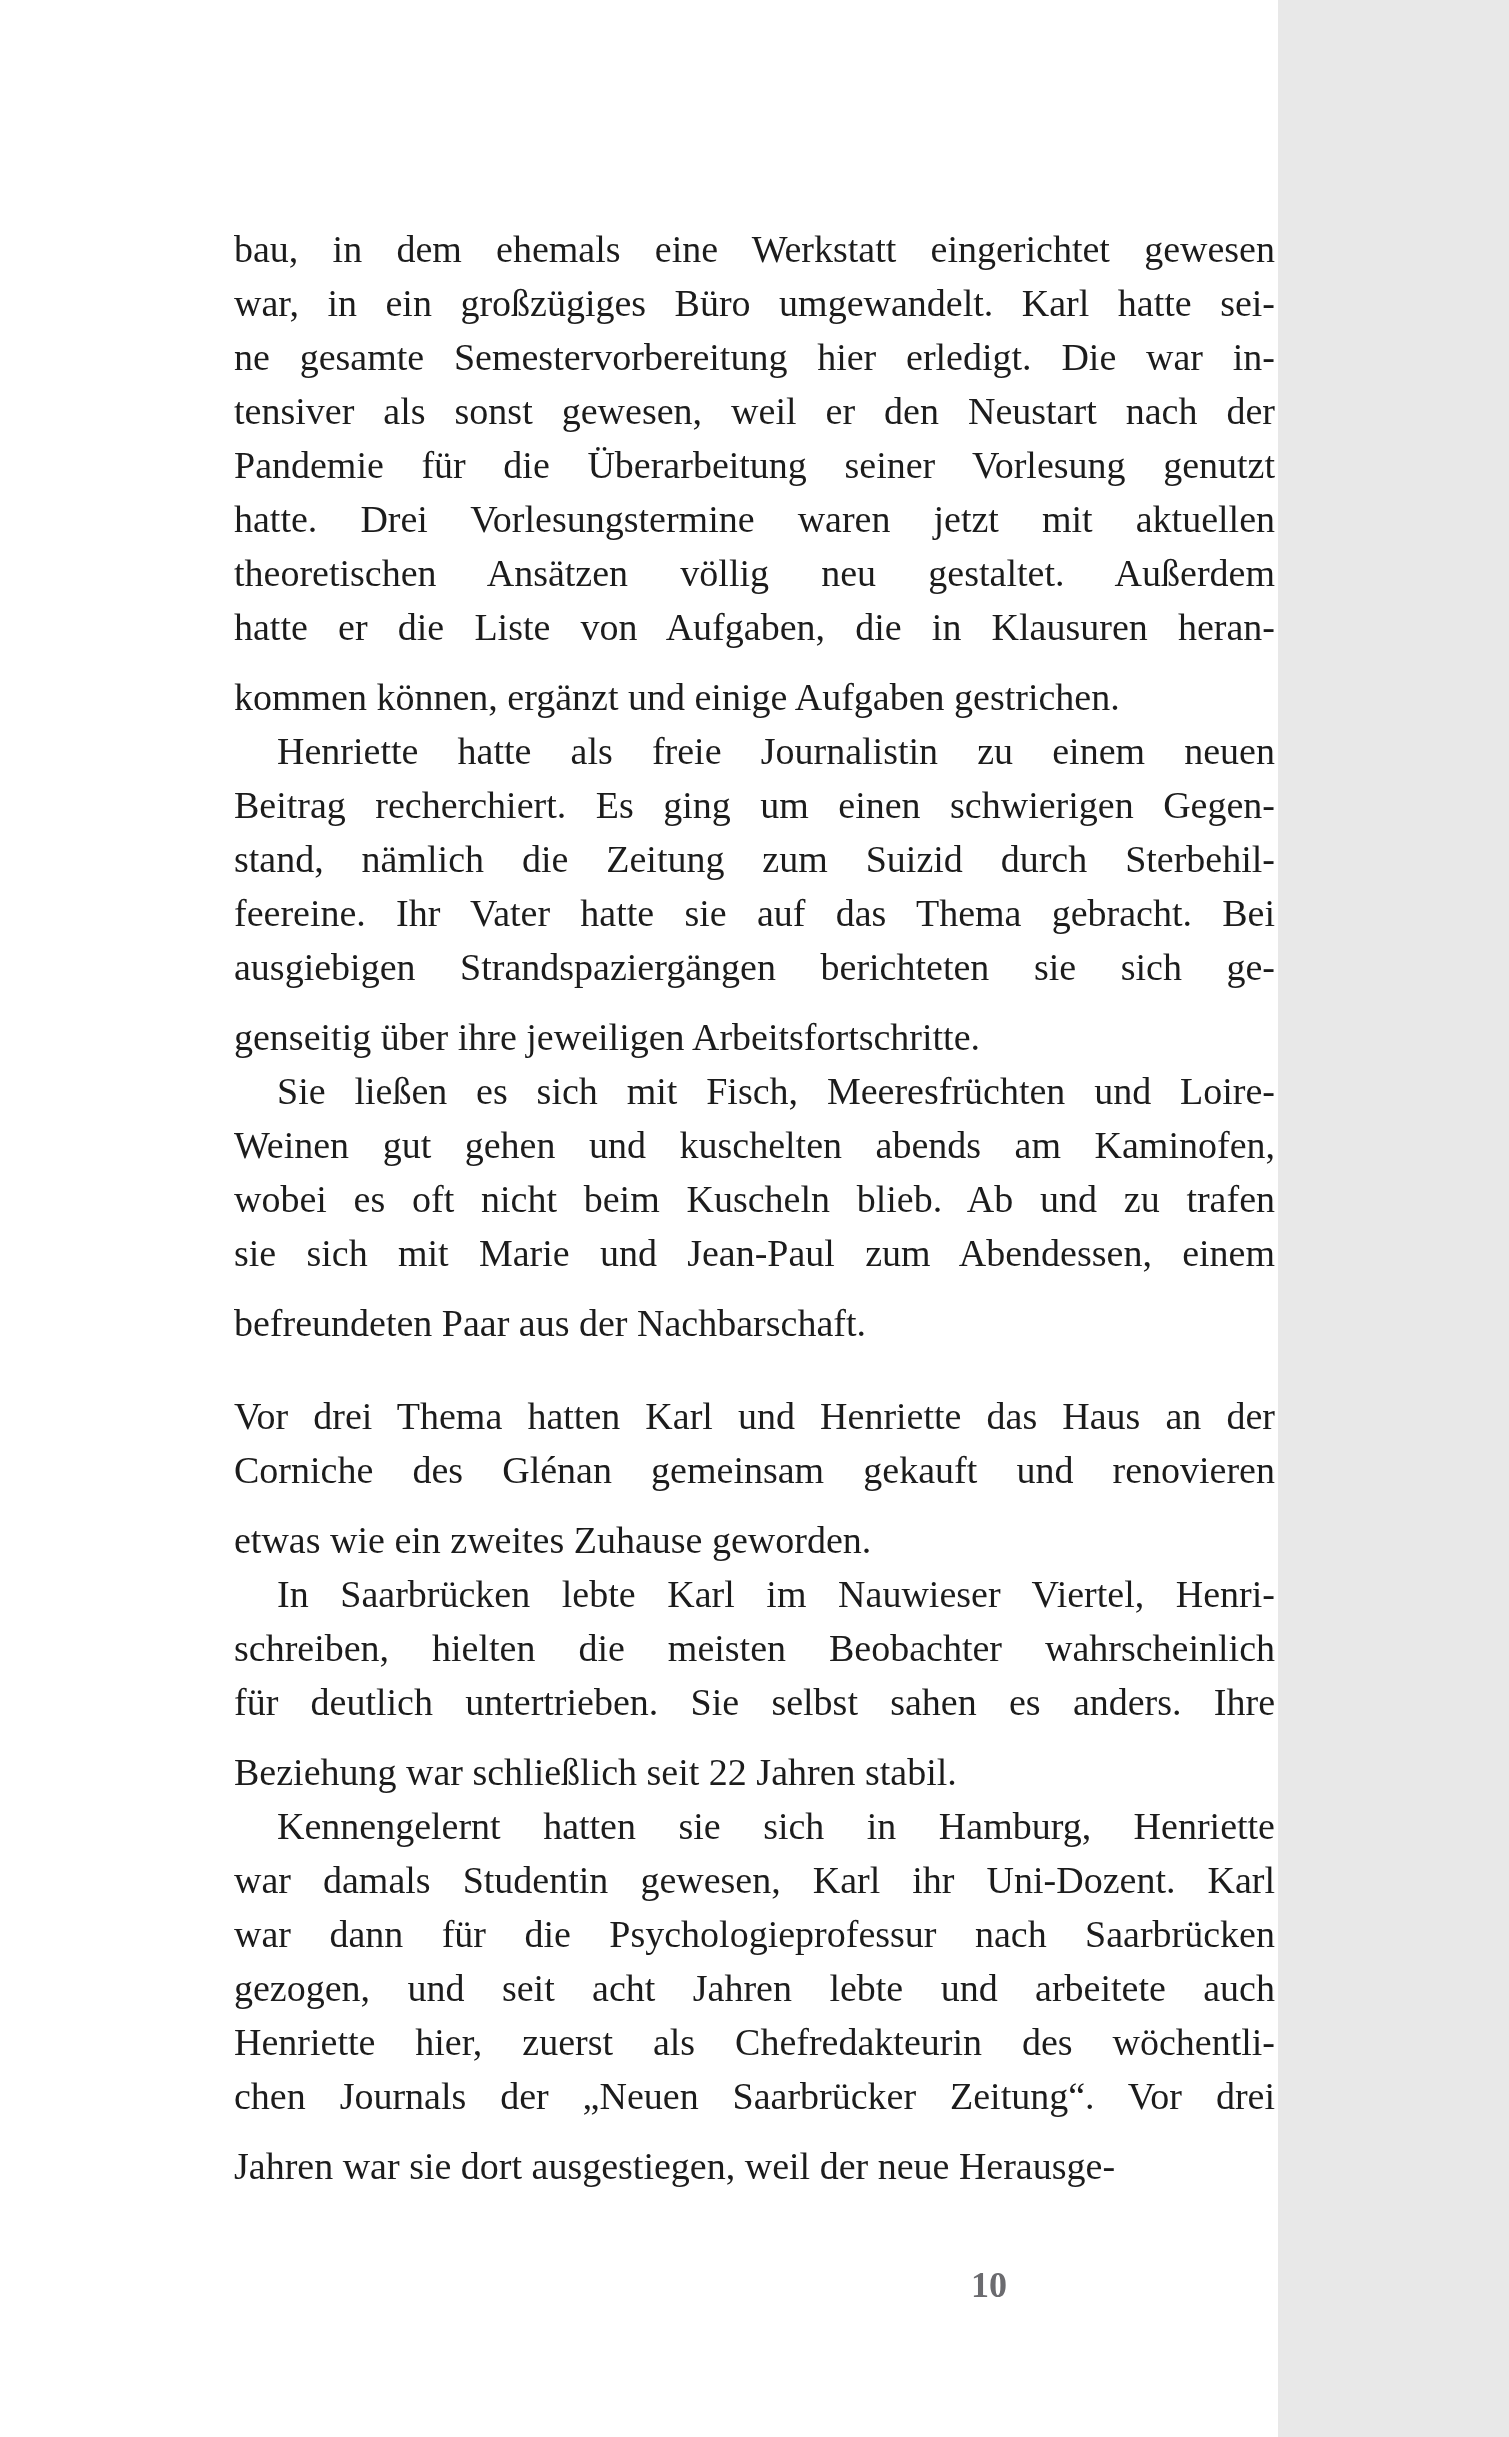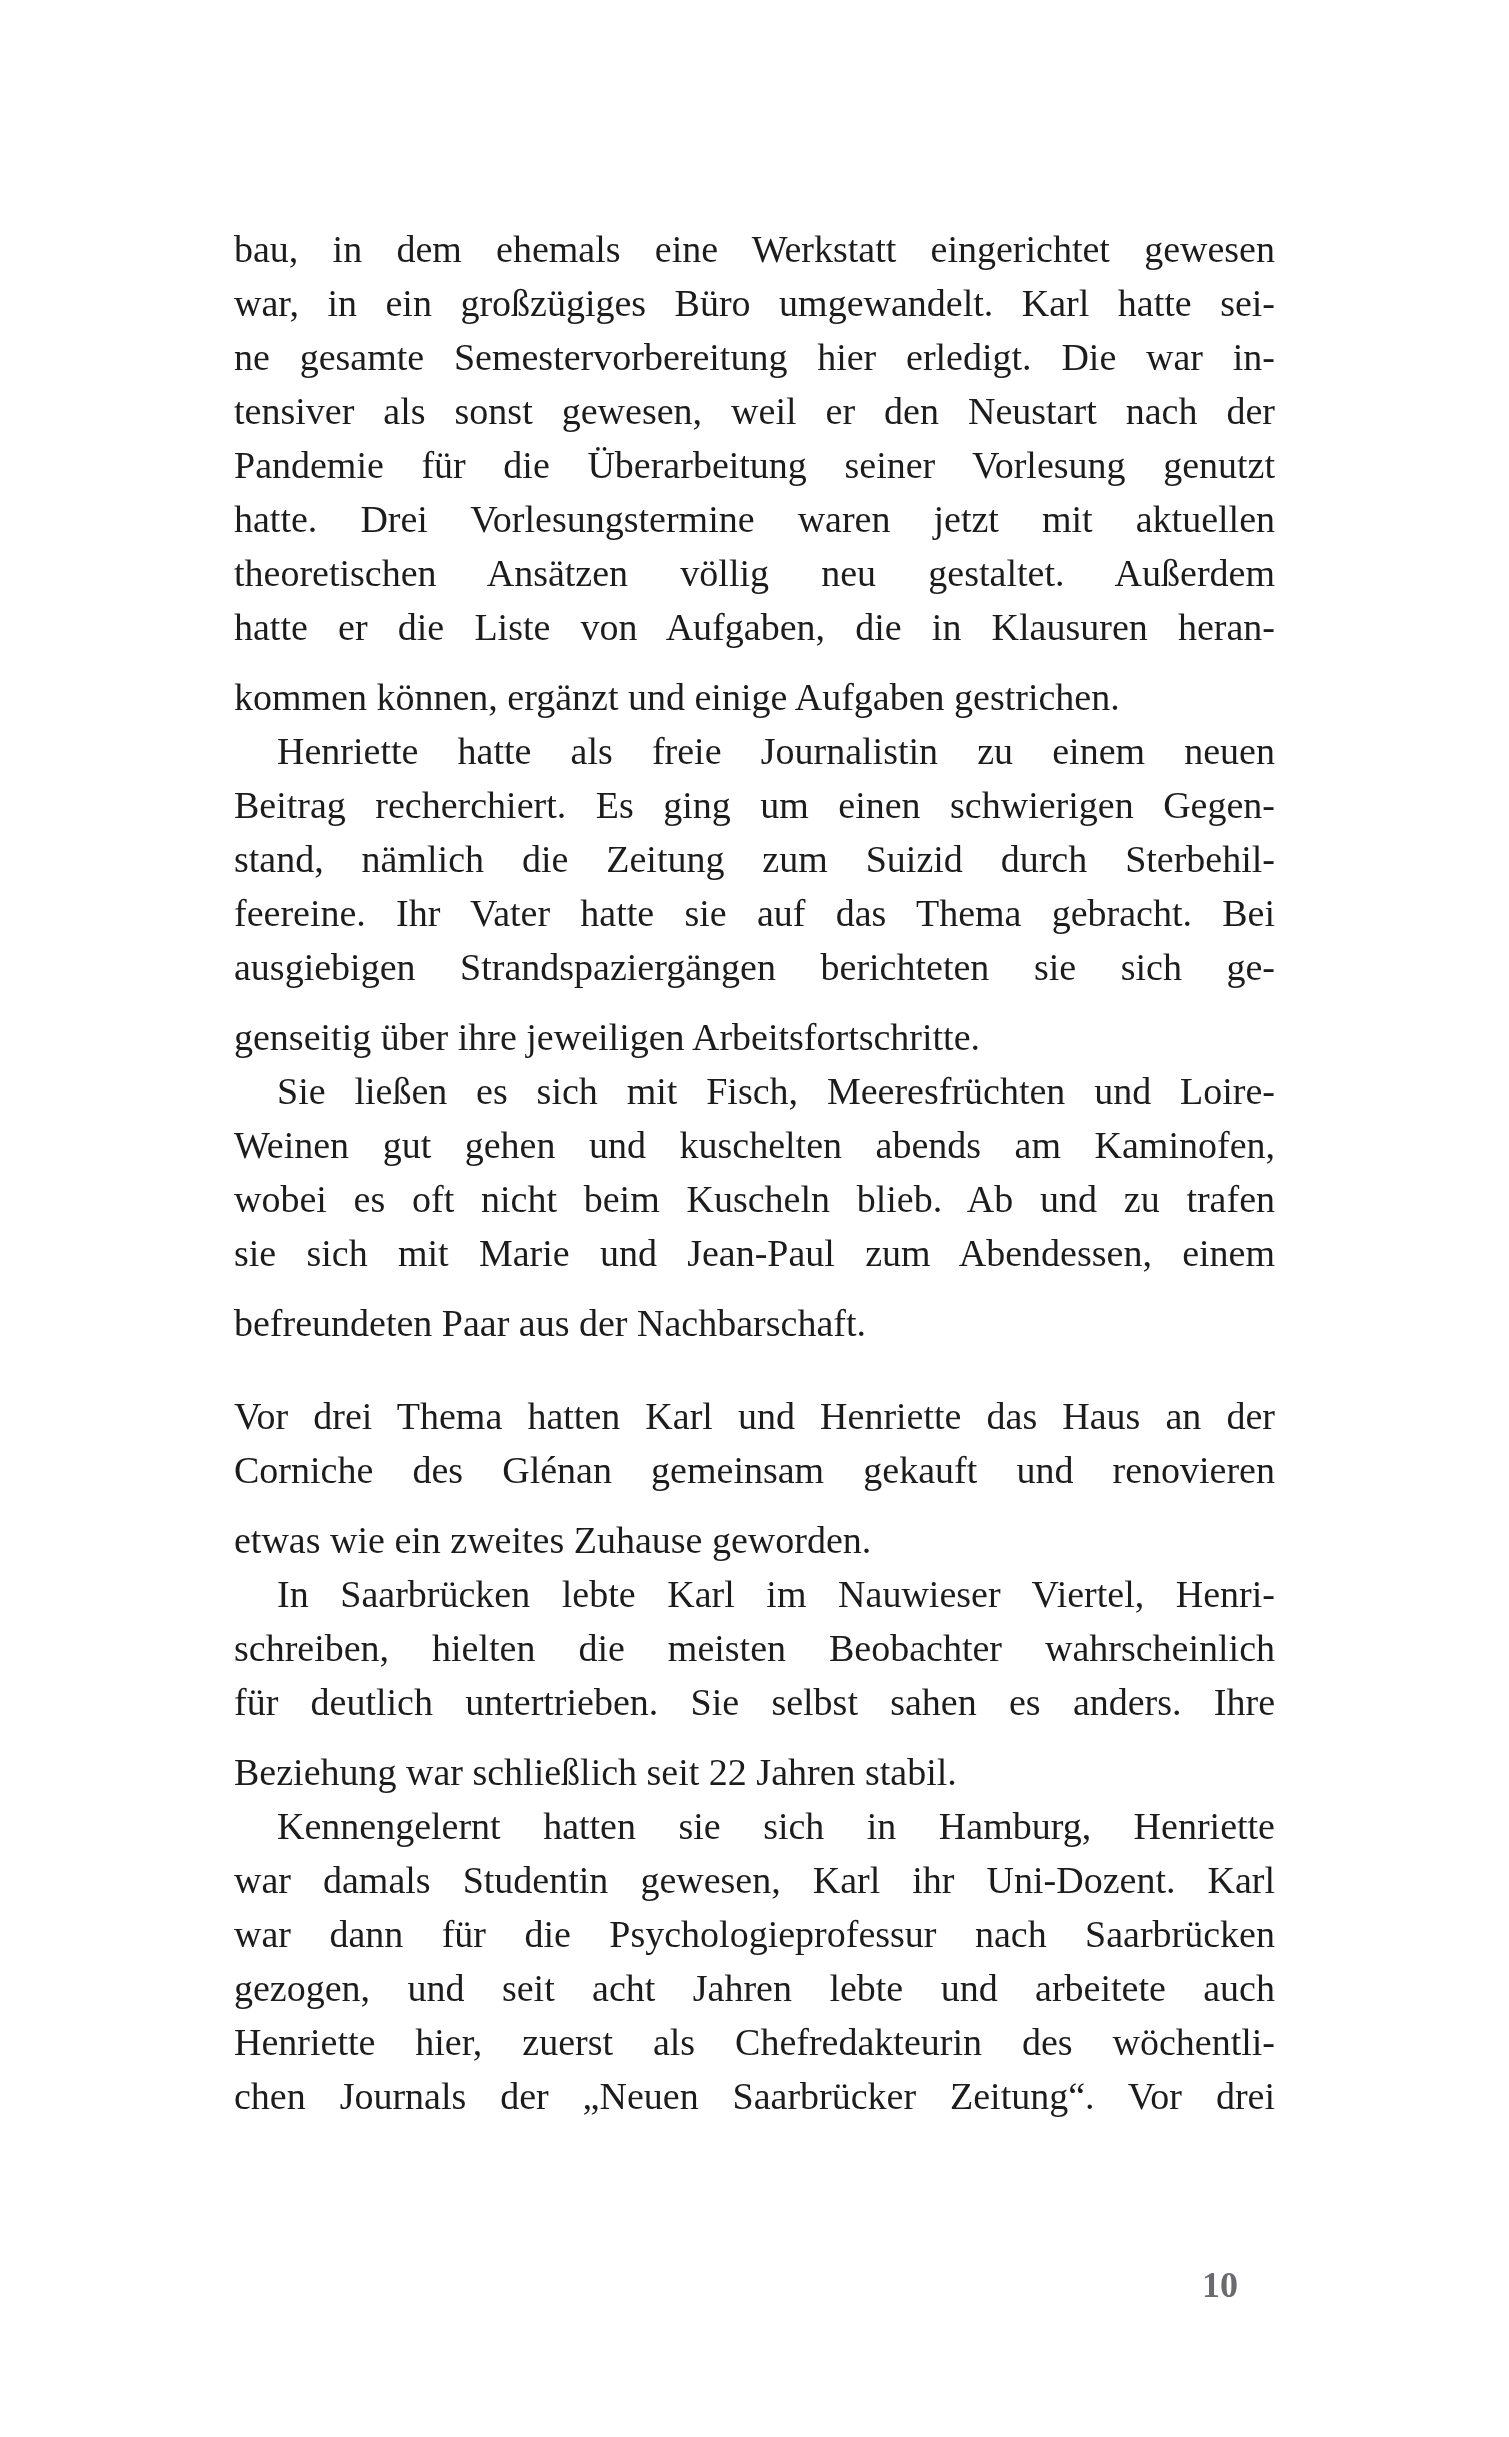--- a/index.html
+++ b/index.html
@@ -2,21 +2,21 @@
 <html style="font-size:7.9px"><head>
 <meta charset="utf-8">
 <style>
   html, body {
     margin: 0;
     padding: 0;
     background: #e8e8e8;
   }
   .page {
     position: relative;
-    width: 1509px;
+    width: 1278px;
     height: 2438px;
     background: #ffffff;
     overflow: hidden;
     font-family: "Liberation Serif", "DejaVu Serif", serif;
   }
   .textblock {
     position: absolute;
     left: 234px;
     top: 222px;
     width: 1041px;
@@ -90,17 +90,18 @@
         <div class="line">für deutlich untertrieben. Sie selbst sahen es anders. Ihre</div>
         <div class="line last">Beziehung war schließlich seit 22 Jahren stabil.</div>
       </div>
       <div class="para indent">
         <div class="line">Kennengelernt hatten sie sich in Hamburg, Henriette</div>
         <div class="line">war damals Studentin gewesen, Karl ihr Uni-Dozent. Karl</div>
         <div class="line">war dann für die Psychologieprofessur nach Saarbrücken</div>
         <div class="line">gezogen, und seit acht Jahren lebte und arbeitete auch</div>
         <div class="line">Henriette hier, zuerst als Chefredakteurin des wöchentli-</div>
         <div class="line">chen Journals der „Neuen Saarbrücker Zeitung“. Vor drei</div>
+        <div class="line last">Jahren war sie dort ausgestiegen, weil der neue Herausge-</div>
       </div>
     </div>
   <div class="folio">10</div>
 </div>
 
 
 </body></html>

